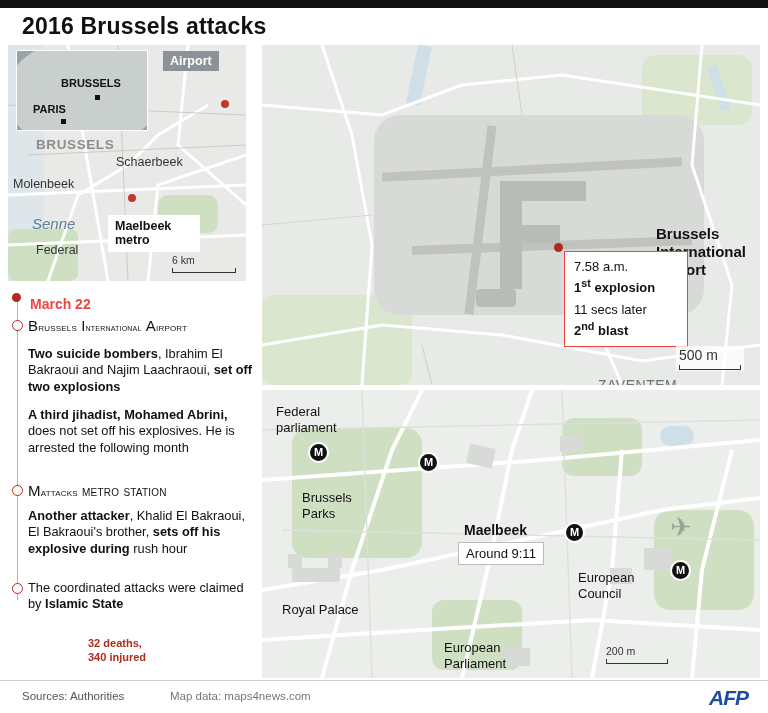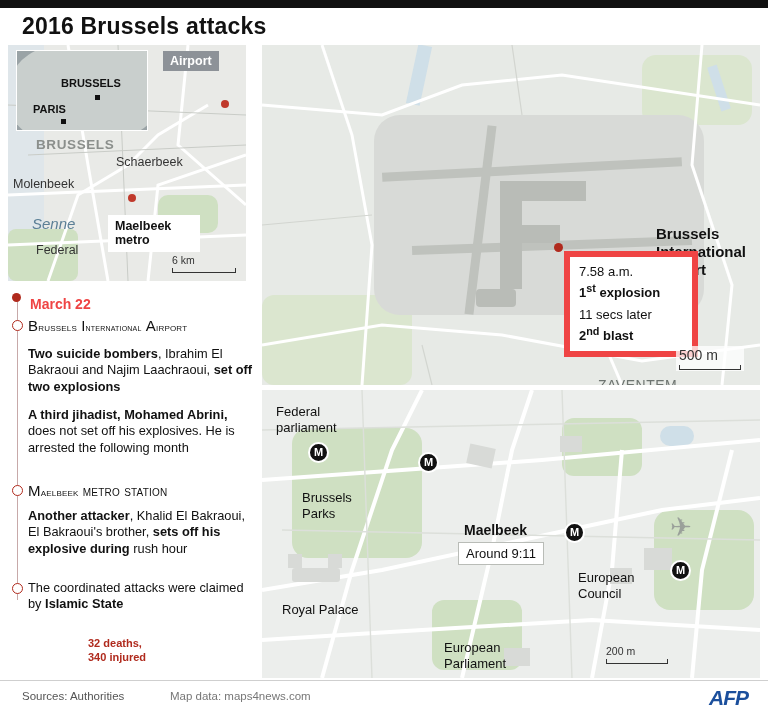--- a/index.html
+++ b/index.html
@@ -38,21 +38,21 @@
 
   
   .airmap{position:absolute;left:262px;top:45px;width:498px;height:340px;background:#eceeec;overflow:hidden;}
   .ap-grey{position:absolute;background:#d8dad7;}
   .ap-green{position:absolute;background:#dbe6cf;}
   .ap-water{position:absolute;background:#cfdfe8;}
   .ap-strip{position:absolute;background:#c6c9c4;}
   .ap-term{position:absolute;background:#b9bcb7;}
   .ap-name{position:absolute;right:14px;top:180px;text-align:left;font-size:15px;font-weight:bold;color:#111;line-height:1.2;}
   .zaventem{position:absolute;left:336px;top:332px;font-size:14px;color:#6d7470;letter-spacing:0.5px;}
-  .callout{position:absolute;background:#ffffff;border:6px solid #ef4444;padding:6px 9px;font-size:13px;color:#111;line-height:1.35;}
+  .callout{position:absolute;background:#ffffff;border:1px solid #ef4444;padding:6px 9px;font-size:13px;color:#111;line-height:1.35;}
   .callout b{font-weight:bold;}
   .ap-dot{position:absolute;width:9px;height:9px;border-radius:50%;background:#b02a1d;}
   .scale2{position:absolute;right:16px;bottom:14px;font-size:14px;color:#333;background:rgba(255,255,255,.75);padding:1px 3px;}
   .scale2 .bar{display:block;width:60px;height:4px;border:1px solid #333;border-top:none;margin-top:2px;}
 
   
   .citymap{position:absolute;left:262px;top:390px;width:498px;height:288px;background:#eceeec;overflow:hidden;}
   .cm-green{position:absolute;background:#cfe0c2;}
   .cm-block{position:absolute;background:#d8dad7;}
   .cm-water{position:absolute;background:#cfdfe8;}
@@ -124,21 +124,21 @@
 
 <div class="node" style="top:320px;"></div>
 <div class="head" style="top:317px;">
   <span style="font-variant:small-caps;"><span style="font-size:15px">B</span><span style="font-size:12px">russels</span> <span style="font-size:15px">I</span><span style="font-size:10px">nternational</span> <span style="font-size:15px">A</span><span style="font-size:12px">irport</span></span>
 </div>
 <div class="para" style="top:346px;"><b>Two suicide bombers</b>, Ibrahim El Bakraoui and Najim Laachraoui, <b>set off two explosions</b></div>
 <div class="para" style="top:407px;"><b>A third jihadist, Mohamed Abrini,</b> does not set off his explosives. He is arrested the following month</div>
 
 <div class="node" style="top:485px;"></div>
 <div class="head" style="top:482px;">
-  <span style="font-variant:small-caps;"><span style="font-size:15px">M</span><span style="font-size:12px">aelbeek</span> metro station</span>
+  <span style="font-variant:small-caps;"><span style="font-size:15px">M</span><span style="font-size:12px">attacks</span> metro station</span>
 </div>
 <div class="para" style="top:508px;"><b>Another attacker</b>, Khalid El Bakraoui, El Bakraoui's brother, <b>sets off his explosive during</b> rush hour</div>
 
 <div class="node" style="top:583px;"></div>
 <div class="para" style="top:580px;">The coordinated attacks were claimed by <b>Islamic State</b></div>
 
 <div class="toll" style="top:637px;white-space:pre-line;">32 deaths,
 340 injured</div>
 
 <div class="airmap">

